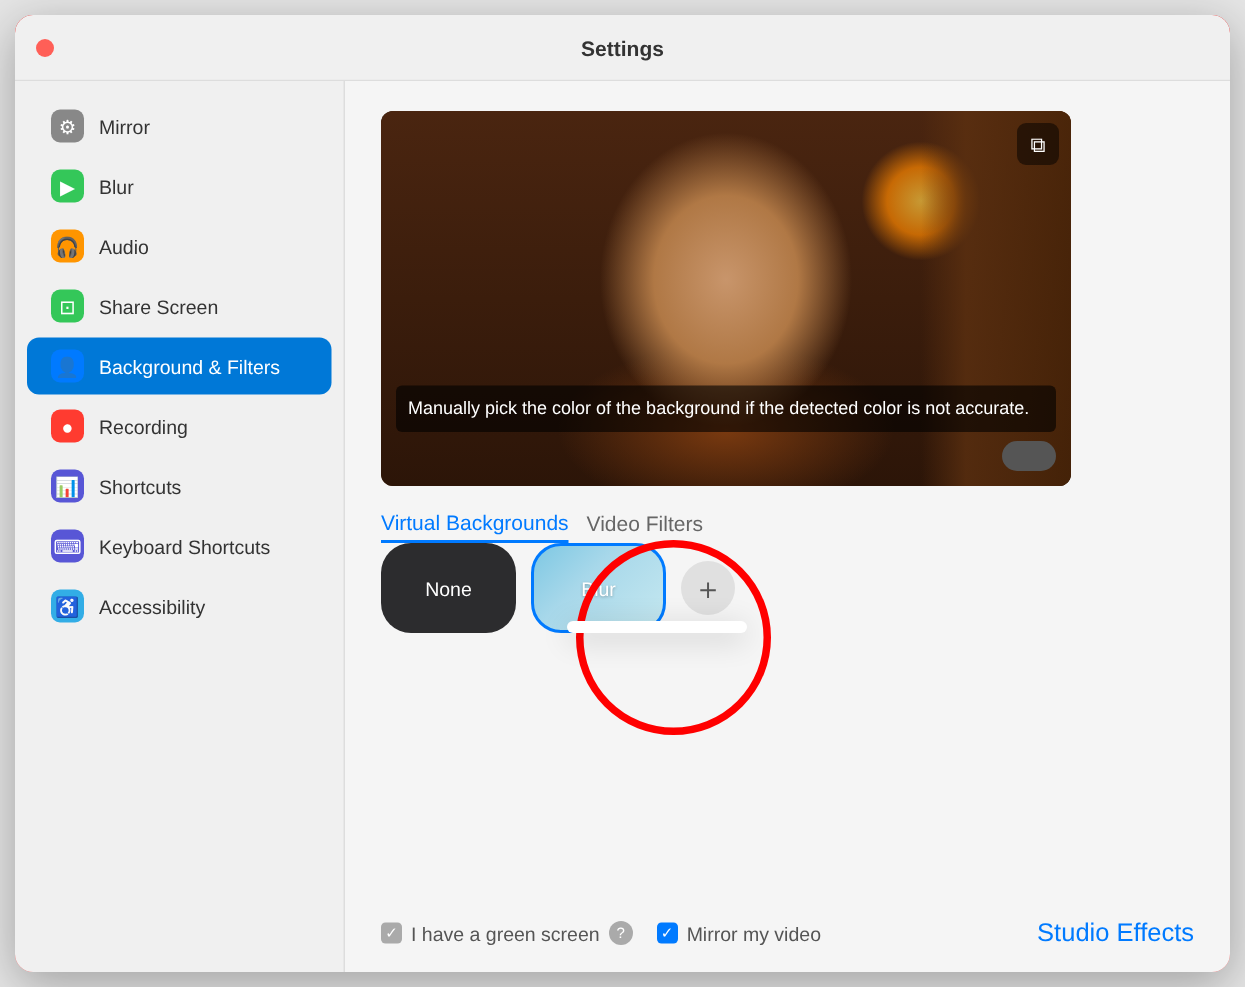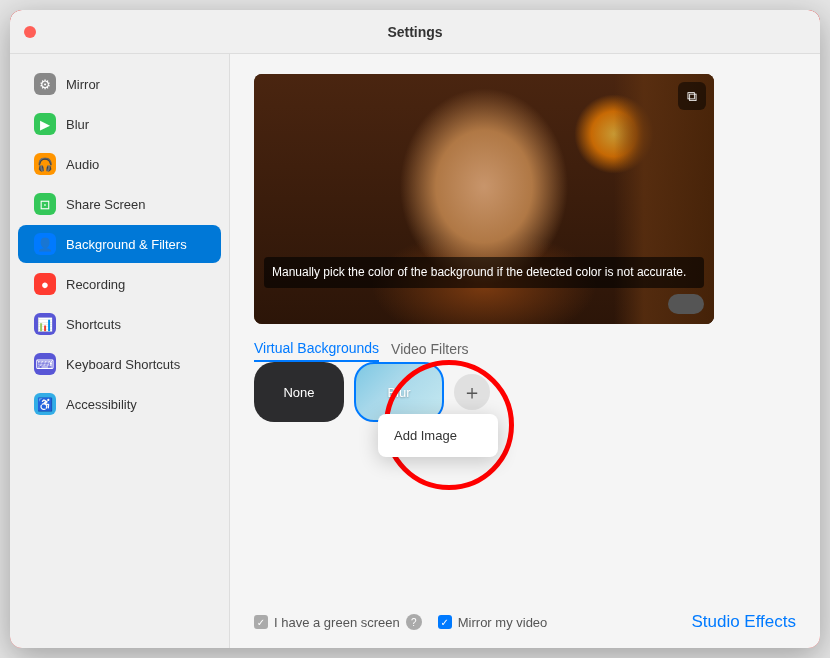--- a/index.html
+++ b/index.html
@@ -394,21 +394,20 @@
         <div class="bg-item bg-blur">
           <span>Blur</span>
         </div>
 
         <div class="add-btn-container">
           <button class="add-btn">
             <span>＋</span>
           </button>
 
           <div class="dropdown-menu">
-            <div class="dropdown-item">Add Image</div>
           </div>
 
           <div class="red-circle-highlight"></div>
         </div>
       </div>
 
       <div class="footer-bar">
         <div class="checkbox-item">
           <div class="checkbox-box checkbox-checked-gray">✓</div>
           <span>I have a green screen</span>

